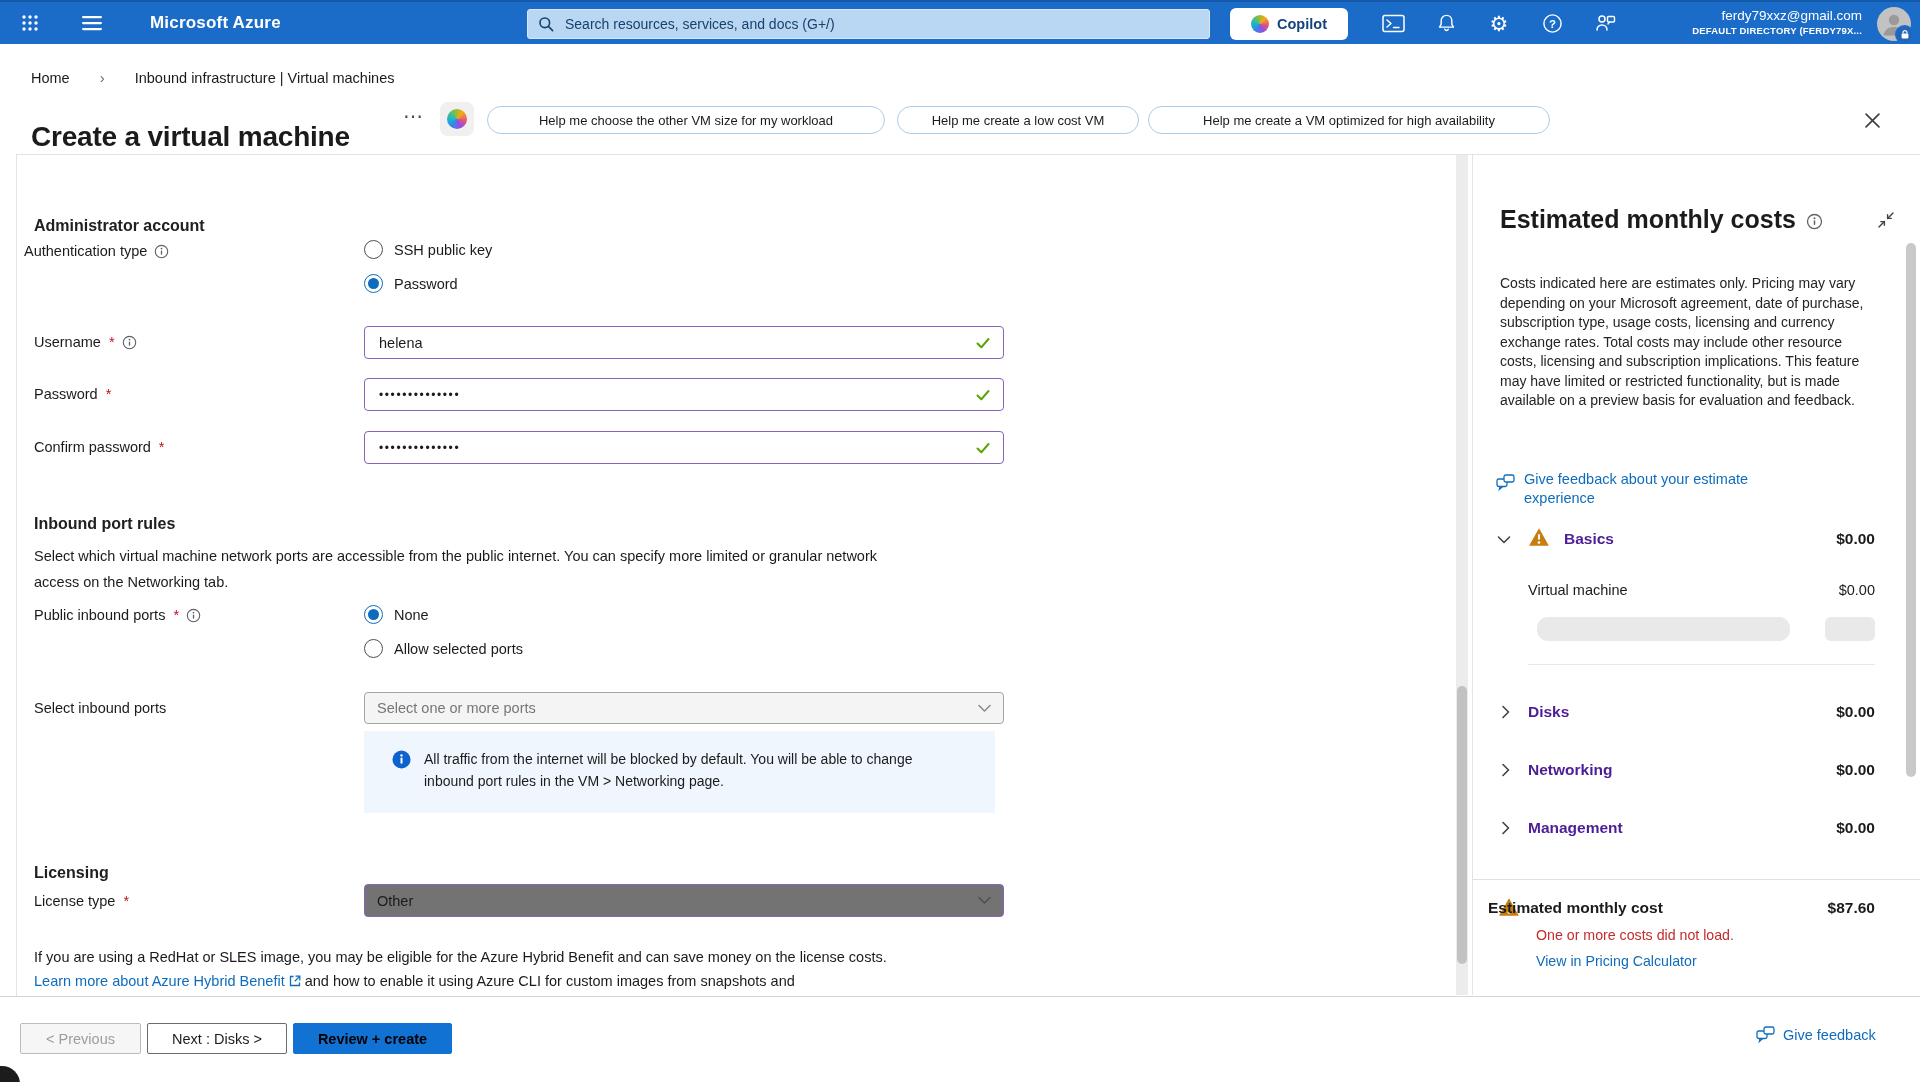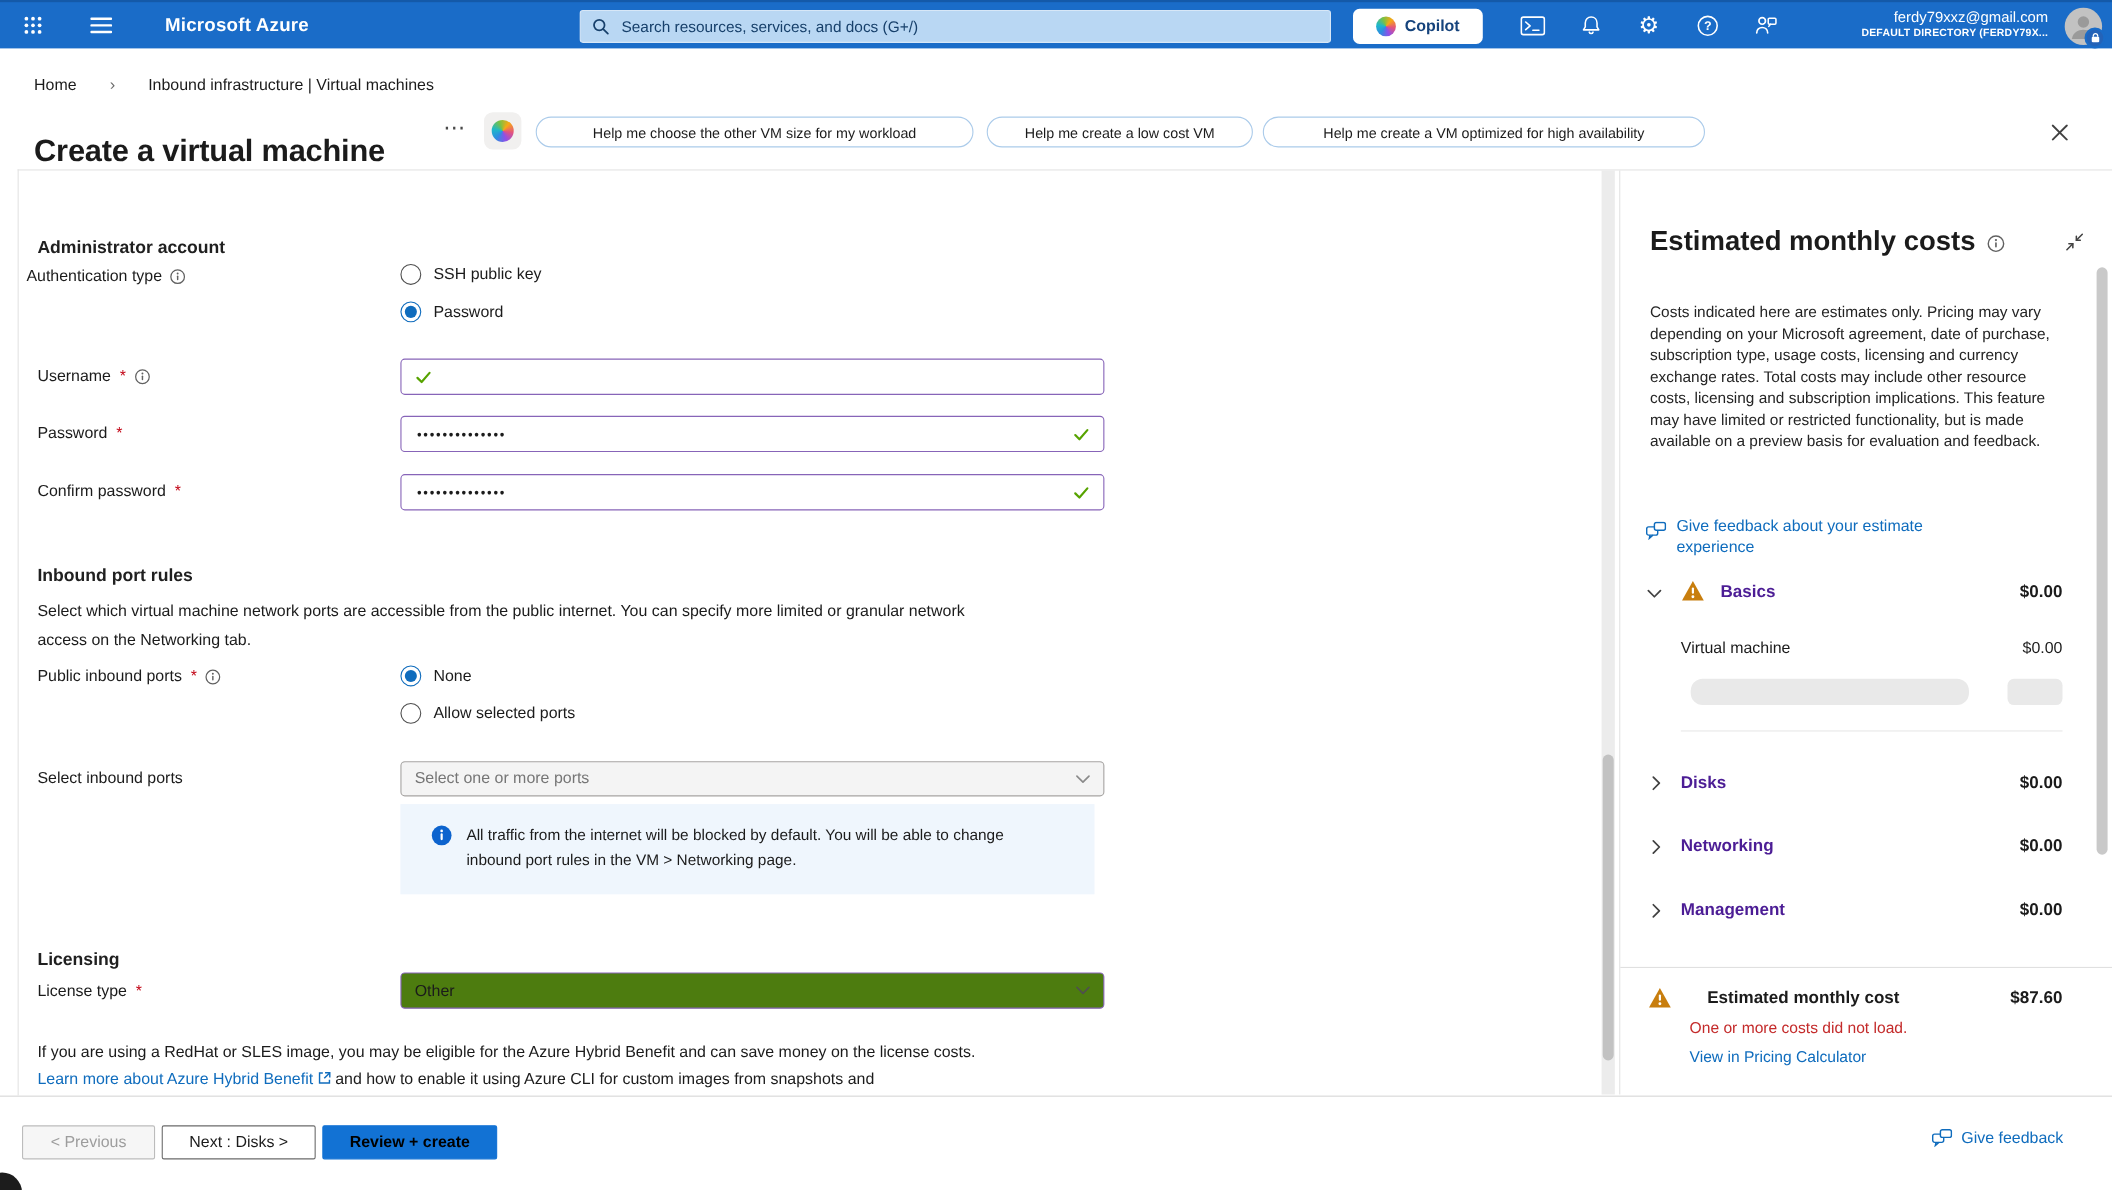--- a/index.html
+++ b/index.html
@@ -47,21 +47,21 @@
   .radio-row{position:absolute;display:flex;align-items:center;gap:11px;cursor:pointer}
   .radio{width:19px;height:19px;border:1.6px solid #4f4f4f;border-radius:50%;box-sizing:border-box;background:#fff;position:relative;flex:none}
   .radio.sel{border-color:#0f6cbd}
   .radio.sel::after{content:"";position:absolute;inset:3px;background:#0f6cbd;border-radius:50%}
   .rlabel{font-size:14.5px}
   .inp{position:absolute;width:640px;height:33px;border:1px solid #8764b8;border-radius:4px;background:#fff;box-sizing:border-box;display:flex;align-items:center;padding:0 12px}
   .inp input{border:none;outline:none;flex:1;font-size:14.5px;font-family:inherit;color:#1b1b1b;background:transparent}
   .inp input.masked{font-size:12px;letter-spacing:1.6px}
   .para{position:absolute;font-size:14.5px;line-height:26px;color:#1b1b1b}
   .ddl{position:absolute;left:364px;width:640px;height:32px;background:#f4f4f4;border:1px solid #a6a4a2;border-radius:4px;box-sizing:border-box;display:flex;align-items:center;padding:0 12px;color:#767676;font-size:14.5px;cursor:default}
-  .seldd{position:absolute;left:364px;width:640px;height:33px;background:#4d7c0f;border:1px solid #8764b8;border-radius:4px;box-sizing:border-box;display:flex;align-items:center;padding:0 12px;font-size:14.5px;cursor:pointer}
+  .seldd{position:absolute;left:364px;width:640px;height:33px;background:#737373;border:1px solid #8764b8;border-radius:4px;box-sizing:border-box;display:flex;align-items:center;padding:0 12px;font-size:14.5px;cursor:pointer}
   .chev-end{margin-left:auto;display:flex;align-items:center}
   .infobox{position:absolute;left:364px;top:731px;width:631px;height:82px;background:#eff6fd;box-sizing:border-box;display:flex;gap:13px;padding:17px 20px 0 28px}
   .infobox .txt{font-size:14px;line-height:22px;width:500px;color:#1b1b1b}
   .link{color:#0f6cbd;cursor:pointer;text-decoration:none}
   
   .panel-title{position:absolute;left:1500px;top:205px;font-size:25px;font-weight:700;display:flex;align-items:center;gap:10px}
   .panel-para{position:absolute;left:1500px;top:260px;width:380px;font-size:14px;line-height:19.5px;color:#242424}
   .est-feedback{position:absolute;left:1496px;top:470px;display:flex;gap:9px;cursor:pointer}
   .est-feedback .t{color:#0f6cbd;font-size:14.5px;line-height:19px;width:262px}
   .grp-chev{position:absolute;width:20px;height:20px;display:flex;align-items:center;justify-content:center;cursor:pointer;background:none;border:none;padding:0}
@@ -229,20 +229,21 @@
     <span class="req">*</span>
   <span class="info-btn">
     <svg width="15" height="15" viewBox="0 0 16 16">
         <circle cx="8" cy="8" r="6.6" fill="none" stroke="#616161" stroke-width="1.2"></circle>
         <circle cx="8" cy="4.9" r="0.95" fill="#616161"></circle>
         <rect x="7.3" y="6.8" width="1.4" height="4.6" rx="0.7" fill="#616161"></rect>
       </svg>
   </span>
 </div>
 <div class="inp" style="left:364px;top:326px">
+  <input value="helena" style="">
   <span style="display:flex">
     <svg width="16" height="16" viewBox="0 0 16 16" fill="none">
         <polyline points="2.5,8.5 6.3,12.3 13.5,4" stroke="#57a300" stroke-width="2" stroke-linecap="round" stroke-linejoin="round"></polyline>
       </svg>
   </span>
 </div>
 
 <div class="lbl" style="left:34px;top:386px">
   <span>Password</span>
     <span class="req">*</span>
@@ -420,21 +421,21 @@
 <span class="grp-amt" style="top:819px">$0.00</span>
 
 <div class="hline" style="left:1473px;top:879px;width:447px;background:#e0e0e0"></div>
 <span class="abs" style="left:1498px;top:897px">
   <svg width="22" height="20" viewBox="0 0 20 18">
       <path d="M10 1 L19 17 H1 Z" fill="#c87e0e"></path>
       <rect x="9.1" y="6.3" width="1.8" height="5.2" rx="0.9" fill="#fff"></rect>
       <circle cx="10" cy="14" r="1.2" fill="#fff"></circle>
     </svg>
 </span>
-<span class="sum-label" style="left:1552px;top:899px">Estimated monthly cost</span>
+<span class="sum-label" style="left:1488px;top:899px">Estimated monthly cost</span>
 <span class="grp-amt" style="top:899px">$87.60</span>
 <span class="sum-err" style="left:1536px;top:927px">One or more costs did not load.</span>
 <span class="sum-link" style="left:1536px;top:953px">View in Pricing Calculator</span>
 
 <div class="sb-thumb" style="left:1906px;top:243px;width:10px;height:534px;background:#c9c9c9"></div>
 
 <footer class="footer">
   <button class="btn disabled">&lt; Previous</button>
   <button class="btn secondary">Next : Disks &gt;</button>
   <button class="btn primary">Review + create</button>

